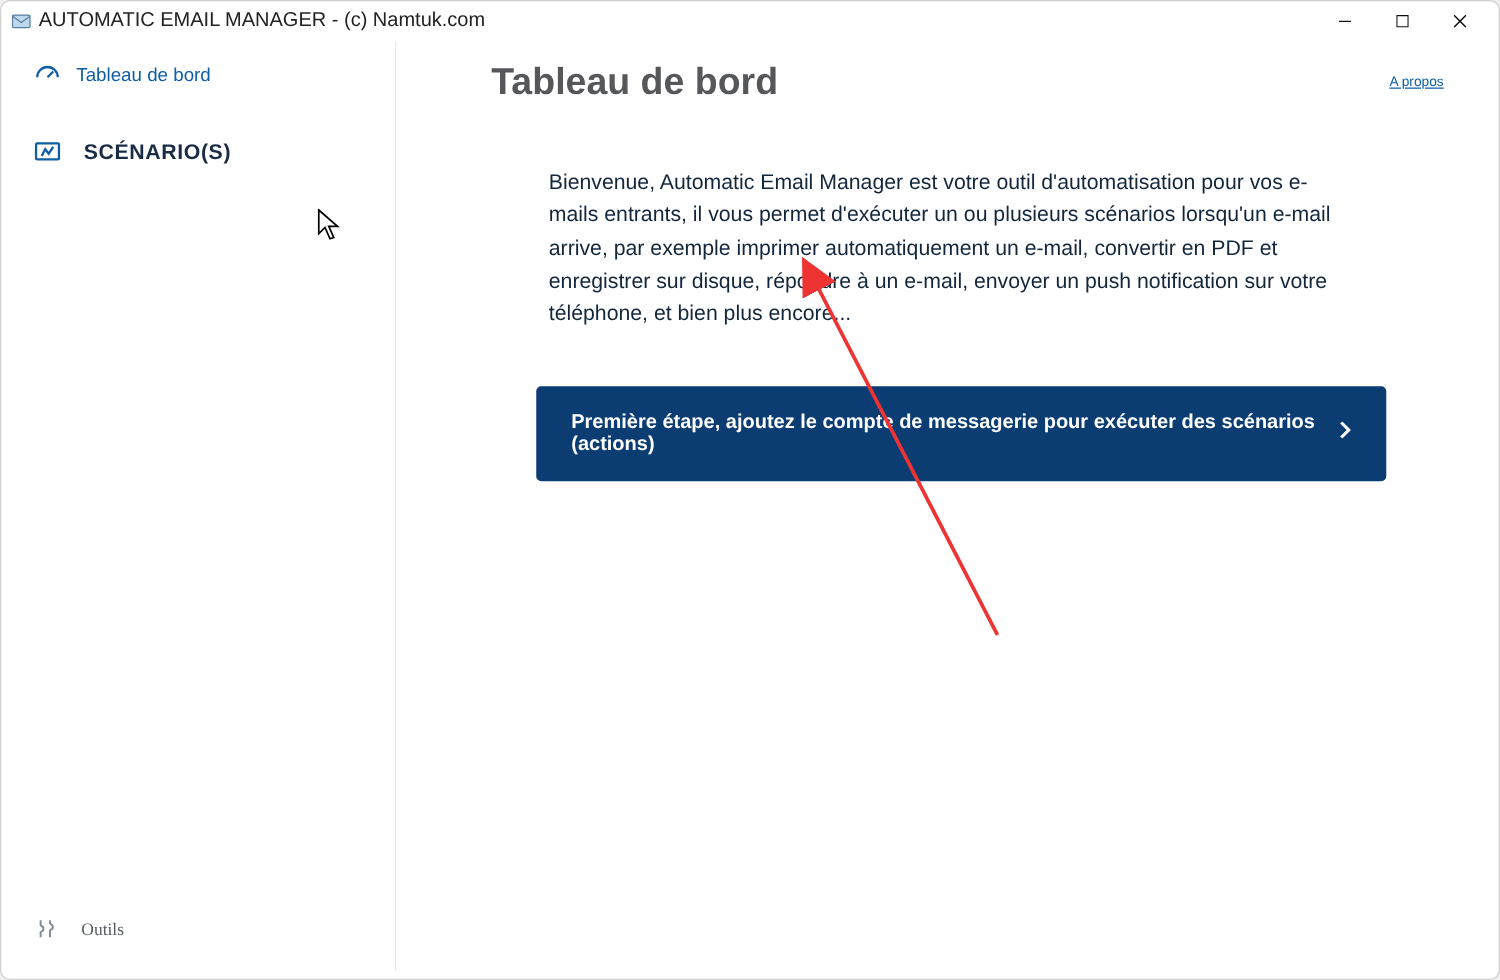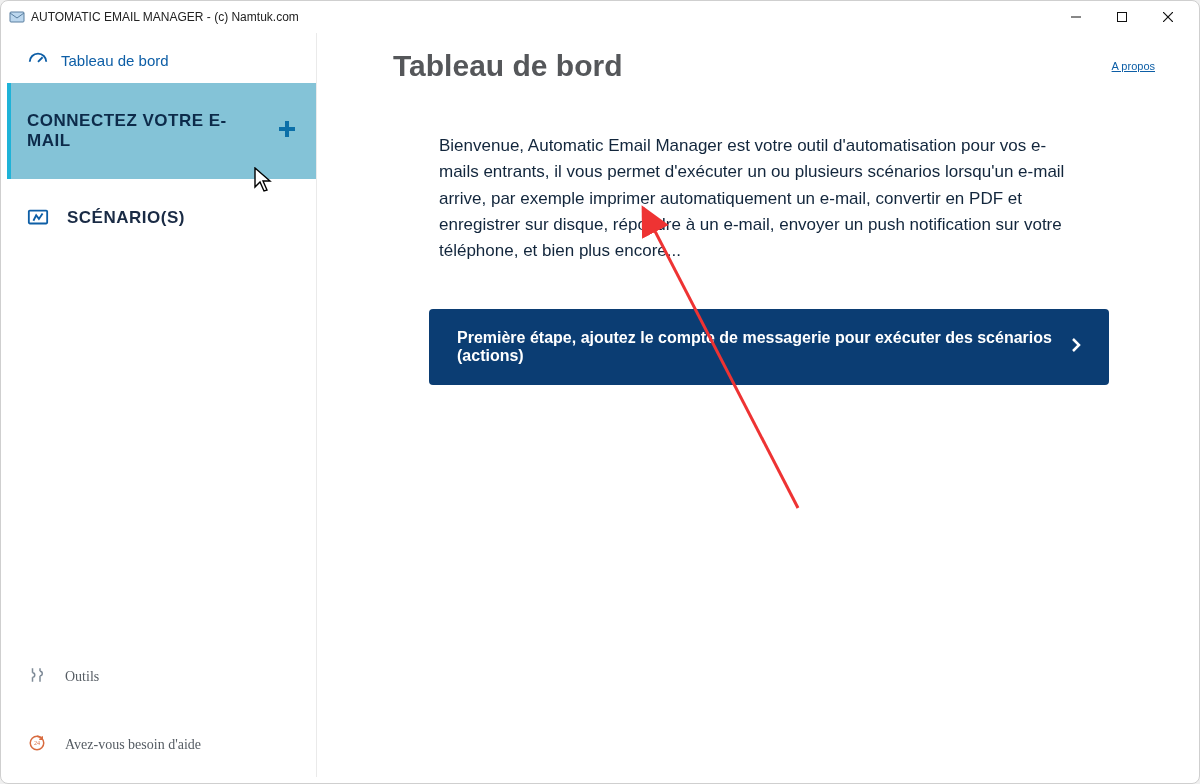--- a/index.html
+++ b/index.html
@@ -18,21 +18,21 @@
     border-radius: 8px;
     display: flex;
     flex-direction: column;
     position: relative;
   }
   .titlebar {
     height: 32px;
     display: flex;
     align-items: center;
     padding: 0 8px;
-    font-size: 12px;
+    font-size: 16px;
     color: #222;
   }
   .titlebar-icon {
     width: 16px; height: 16px;
     margin-right: 6px;
     display: inline-flex;
     align-items: center; justify-content: center;
   }
   .window-controls {
     margin-left: auto;
@@ -198,29 +198,20 @@
         <span class="nav-icon">
           <svg width="22" height="22" viewBox="0 0 24 24" fill="none" stroke="#0d5ea6" stroke-width="2">
               <path d="M3 14 A9 9 0 0 1 21 14"></path>
               <line x1="12" y1="14" x2="17" y2="9"></line>
             </svg>
         </span>
         <span>Tableau de bord</span>
       </div>
 
       <div class="nav-section">
-        <div class="nav-item highlight">
-          <span>CONNECTEZ VOTRE E-MAIL</span>
-          <span class="plus">
-            <svg width="18" height="18" viewBox="0 0 18 18">
-                <line x1="9" y1="1" x2="9" y2="17" stroke="#0b6fa8" stroke-width="4"></line>
-                <line x1="1" y1="9" x2="17" y2="9" stroke="#0b6fa8" stroke-width="4"></line>
-              </svg>
-          </span>
-        </div>
         <div class="nav-item">
           <span class="nav-icon">
             <svg width="22" height="22" viewBox="0 0 24 24" fill="none" stroke="#0d5ea6" stroke-width="2">
                 <rect x="2" y="4" width="20" height="14" rx="1"></rect>
                 <path d="M7 15 L10 9 L13 13 L17 7"></path>
               </svg>
           </span>
           <span>SCÉNARIO(S)</span>
         </div>
       </div>
@@ -228,31 +219,20 @@
       <div class="spacer"></div>
 
       <div class="bottom-nav">
         <div class="b-item">
           <span class="b-icon">
             <svg width="18" height="18" viewBox="0 0 24 24" fill="none" stroke="#7e8a97" stroke-width="2">
                 <path d="M6 3v6M6 15v6M6 9a3 3 0 0 1 0 6M16 3v4M16 13v8M16 7a3 3 0 0 1 0 6"></path>
               </svg>
           </span>
           <span>Outils</span>
-        </div>
-        <div class="b-item">
-          <span class="b-icon">
-            <svg width="18" height="18" viewBox="0 0 24 24" fill="none" stroke="#d86b3f" stroke-width="2">
-                <circle cx="12" cy="12" r="9"></circle>
-                <text x="12" y="15" text-anchor="middle" font-size="8" fill="#d86b3f" stroke="none">24</text>
-                <path d="M12 3 a9 9 0 0 1 7 4" stroke="#d86b3f"></path>
-                <polyline points="19,3 19,7 15,7" stroke="#d86b3f" fill="none"></polyline>
-              </svg>
-          </span>
-          <span>Avez-vous besoin d'aide</span>
         </div>
       </div>
     </div>
 
     <div class="main">
       <div class="main-header">
         <div class="main-title">Tableau de bord</div>
         <a class="about-link">A propos</a>
       </div>
 

